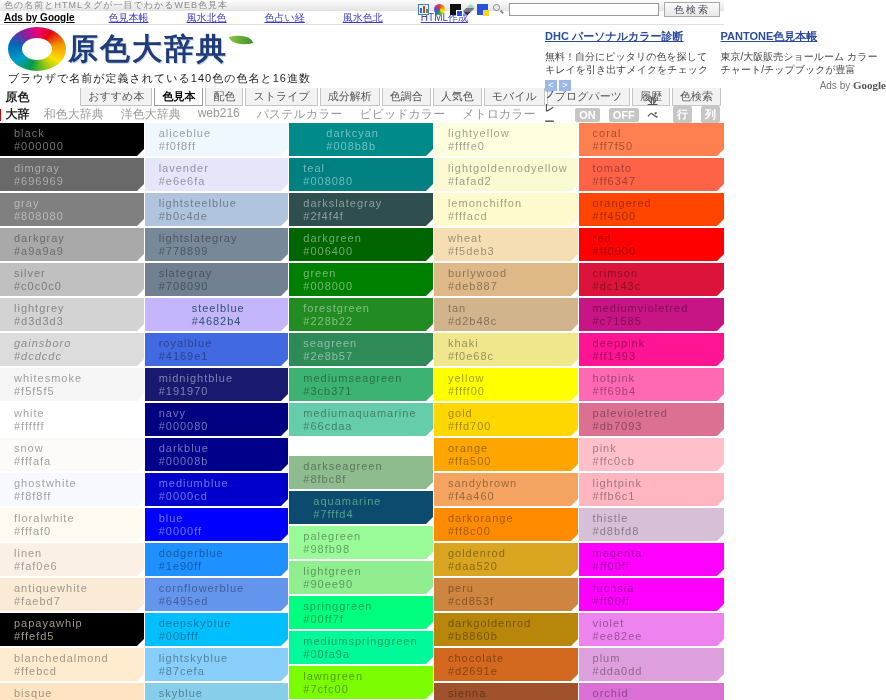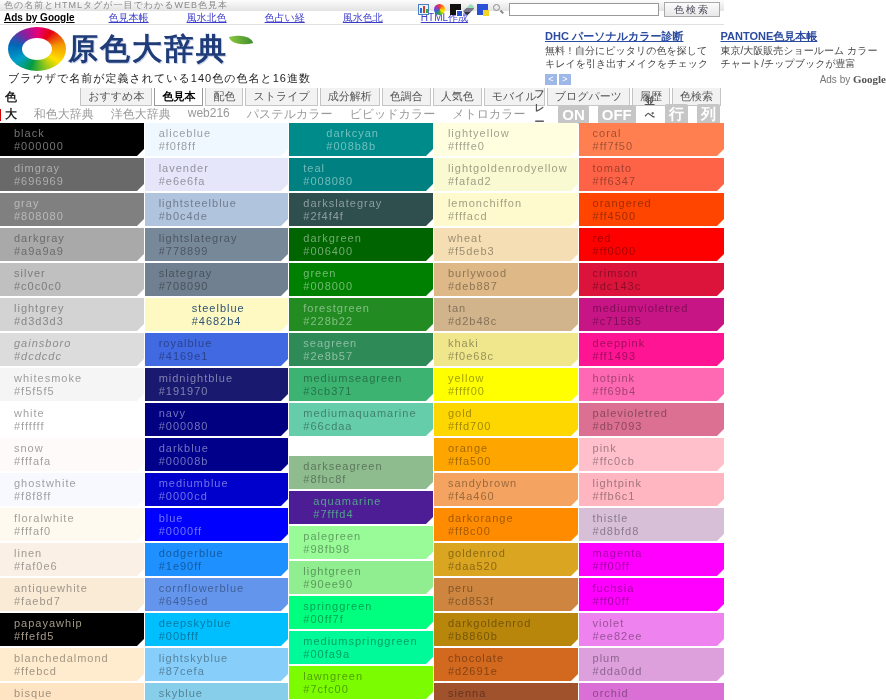--- a/index.html
+++ b/index.html
@@ -48,21 +48,21 @@
   .sitetitle { font-size:30px; font-weight:bold; color:#1f3c78; letter-spacing:2px; margin-left:2px;
     text-shadow:1px 1px 0 #c9d4ea; }
   .leaf { width:22px; height:12px; background:linear-gradient(100deg,#8cc63f,#3e8e2f);
     border-radius:0 100% 0 100%; margin-left:2px; margin-top:-18px; transform:rotate(-15deg); }
   .tagline { position:absolute; left:8px; bottom:2px; font-size:11px; color:#222; letter-spacing:1px; }
 
   .headads { position:absolute; left:545px; top:4px; width:341px; font-size:10px; }
   .adcols { display:flex; gap:10px; }
   .adunit { flex:1; }
   .adtitle { color:#2b4ba0; font-weight:bold; font-size:11px; text-decoration:underline; cursor:pointer; }
-  .addesc { color:#444; margin-top:1px; line-height:1.25; }
+  .addesc { color:#444; margin-top:7px; line-height:1.25; }
   .adfooter { display:flex; justify-content:space-between; align-items:center; margin-top:3px; }
   .pager { display:flex; gap:2px; }
   .pagerbtn { width:12px; height:11px; background:#9db7e8; color:#fff; font-size:9px; line-height:11px;
     text-align:center; cursor:pointer; }
   .adsbygoogle { color:#777; font-size:10px; }
   .adsbygoogle b { color:#555; font-family:"Liberation Serif",serif; font-size:11px; }
 
   
   .tabs { height:18px; display:flex; justify-content:flex-end; align-items:flex-end; gap:2px;
     padding-right:3px; }
@@ -70,21 +70,21 @@
     padding:2px 7px 1px; cursor:pointer; white-space:nowrap; }
   .tab.active { background:#fff; color:#000; font-weight:bold; border-color:#999; }
 
   
   .subnav { height:17px; display:flex; justify-content:flex-end; align-items:center; gap:9px;
     padding-right:4px; font-size:12px; }
   .rednotch { width:3px; height:12px; background:#d10000; }
   .subcurrent { font-weight:bold; color:#222; margin-left:-5px; }
   .sublink { color:#999; cursor:pointer; white-space:nowrap; }
   .sublabel { font-size:10px; font-weight:bold; color:#555; letter-spacing:1px; }
-  .minibtn { font-size:15px; font-weight:bold; color:#fff; background:#c6c6c6; padding:1px 4px;
+  .minibtn { font-size:11px; font-weight:bold; color:#fff; background:#c6c6c6; padding:1px 4px;
     border-radius:2px; cursor:pointer; }
 
   
   .grid { display:flex; height:579px; overflow:hidden; }
   .gcol { width:177px; }
   .gcol:last-child { width:178px; }
   .swatch { height:33px; margin:0 1px 2px 0; position:relative; padding:4px 0 0 14px;
     font-size:11px; letter-spacing:1px; line-height:13px; cursor:pointer; }
   .gcol:last-child .swatch { margin-right:0; }
   .swatch::after { content:""; position:absolute; right:0; bottom:0;
@@ -271,21 +271,21 @@
           <span class="swhex">#b0c4de</span>
         </div>
         <div class="swatch" style="background: rgb(119, 136, 153); color: rgb(76, 87, 98);">
           <span class="swname">lightslategray</span>
           <span class="swhex">#778899</span>
         </div>
         <div class="swatch" style="background: rgb(112, 128, 144); color: rgb(72, 82, 92);">
           <span class="swname">slategray</span>
           <span class="swhex">#708090</span>
         </div>
-        <div class="swatch" style="background: #fef9c3; color: rgb(45, 83, 115); padding-left: 47px;">
+        <div class="swatch" style="background: #c4b5fd; color: rgb(45, 83, 115); padding-left: 47px;">
           <span class="swname">steelblue</span>
           <span class="swhex">#4682b4</span>
         </div>
         <div class="swatch" style="background: rgb(65, 105, 225); color: rgb(42, 67, 144);">
           <span class="swname">royalblue</span>
           <span class="swhex">#4169e1</span>
         </div>
         <div class="swatch" style="background: rgb(25, 25, 112); color: rgb(129, 129, 176);">
           <span class="swname">midnightblue</span>
           <span class="swhex">#191970</span>
@@ -360,21 +360,21 @@
           <span class="swhex">#3cb371</span>
         </div>
         <div class="swatch" style="background: rgb(102, 205, 170); color: rgb(65, 131, 109);">
           <span class="swname">mediumaquamarine</span>
           <span class="swhex">#66cdaa</span>
         </div>
         <div class="swatch" style="background: rgb(143, 188, 143); color: rgb(92, 120, 92); margin-top: 20px;">
           <span class="swname">darkseagreen</span>
           <span class="swhex">#8fbc8f</span>
         </div>
-        <div class="swatch" style="background: #4c1d95; color: rgb(81, 163, 136); padding-left: 24px;">
+        <div class="swatch" style="background: #0c4a6e; color: rgb(81, 163, 136); padding-left: 24px;">
           <span class="swname">aquamarine</span>
           <span class="swhex">#7fffd4</span>
         </div>
         <div class="swatch" style="background: rgb(152, 251, 152); color: rgb(97, 161, 97);">
           <span class="swname">palegreen</span>
           <span class="swhex">#98fb98</span>
         </div>
         <div class="swatch" style="background: rgb(144, 238, 144); color: rgb(92, 152, 92);">
           <span class="swname">lightgreen</span>
           <span class="swhex">#90ee90</span>

